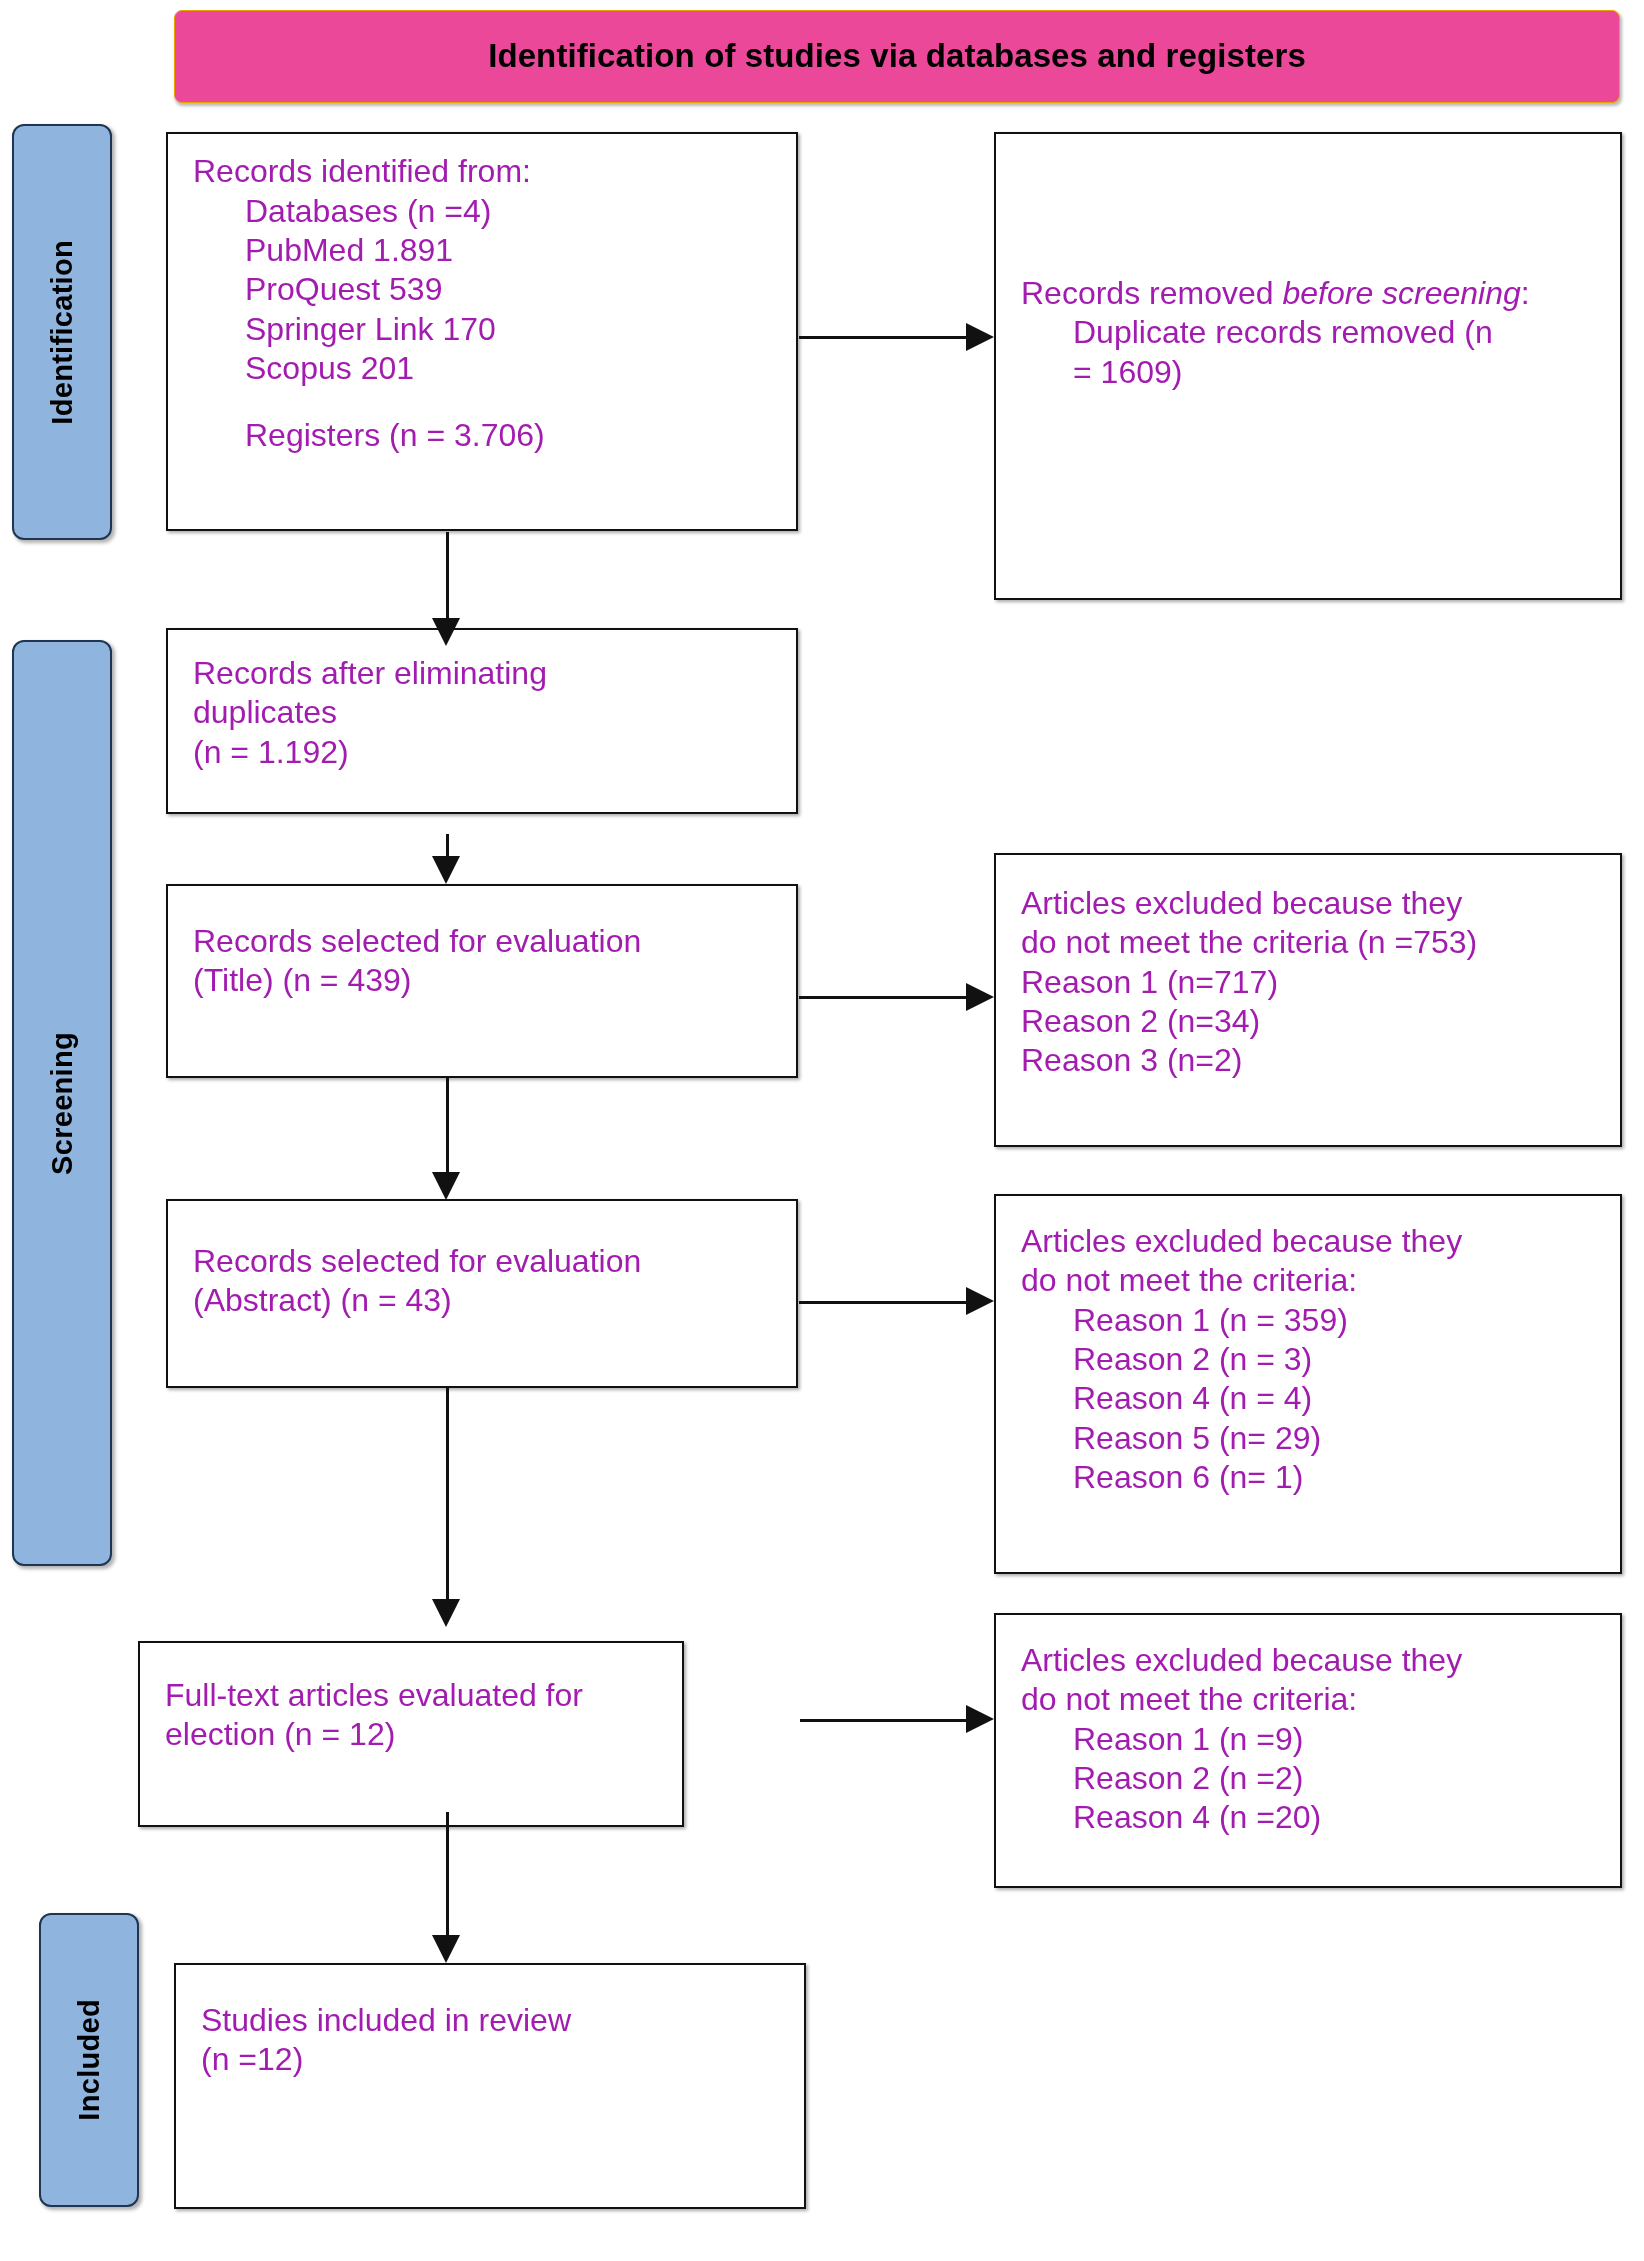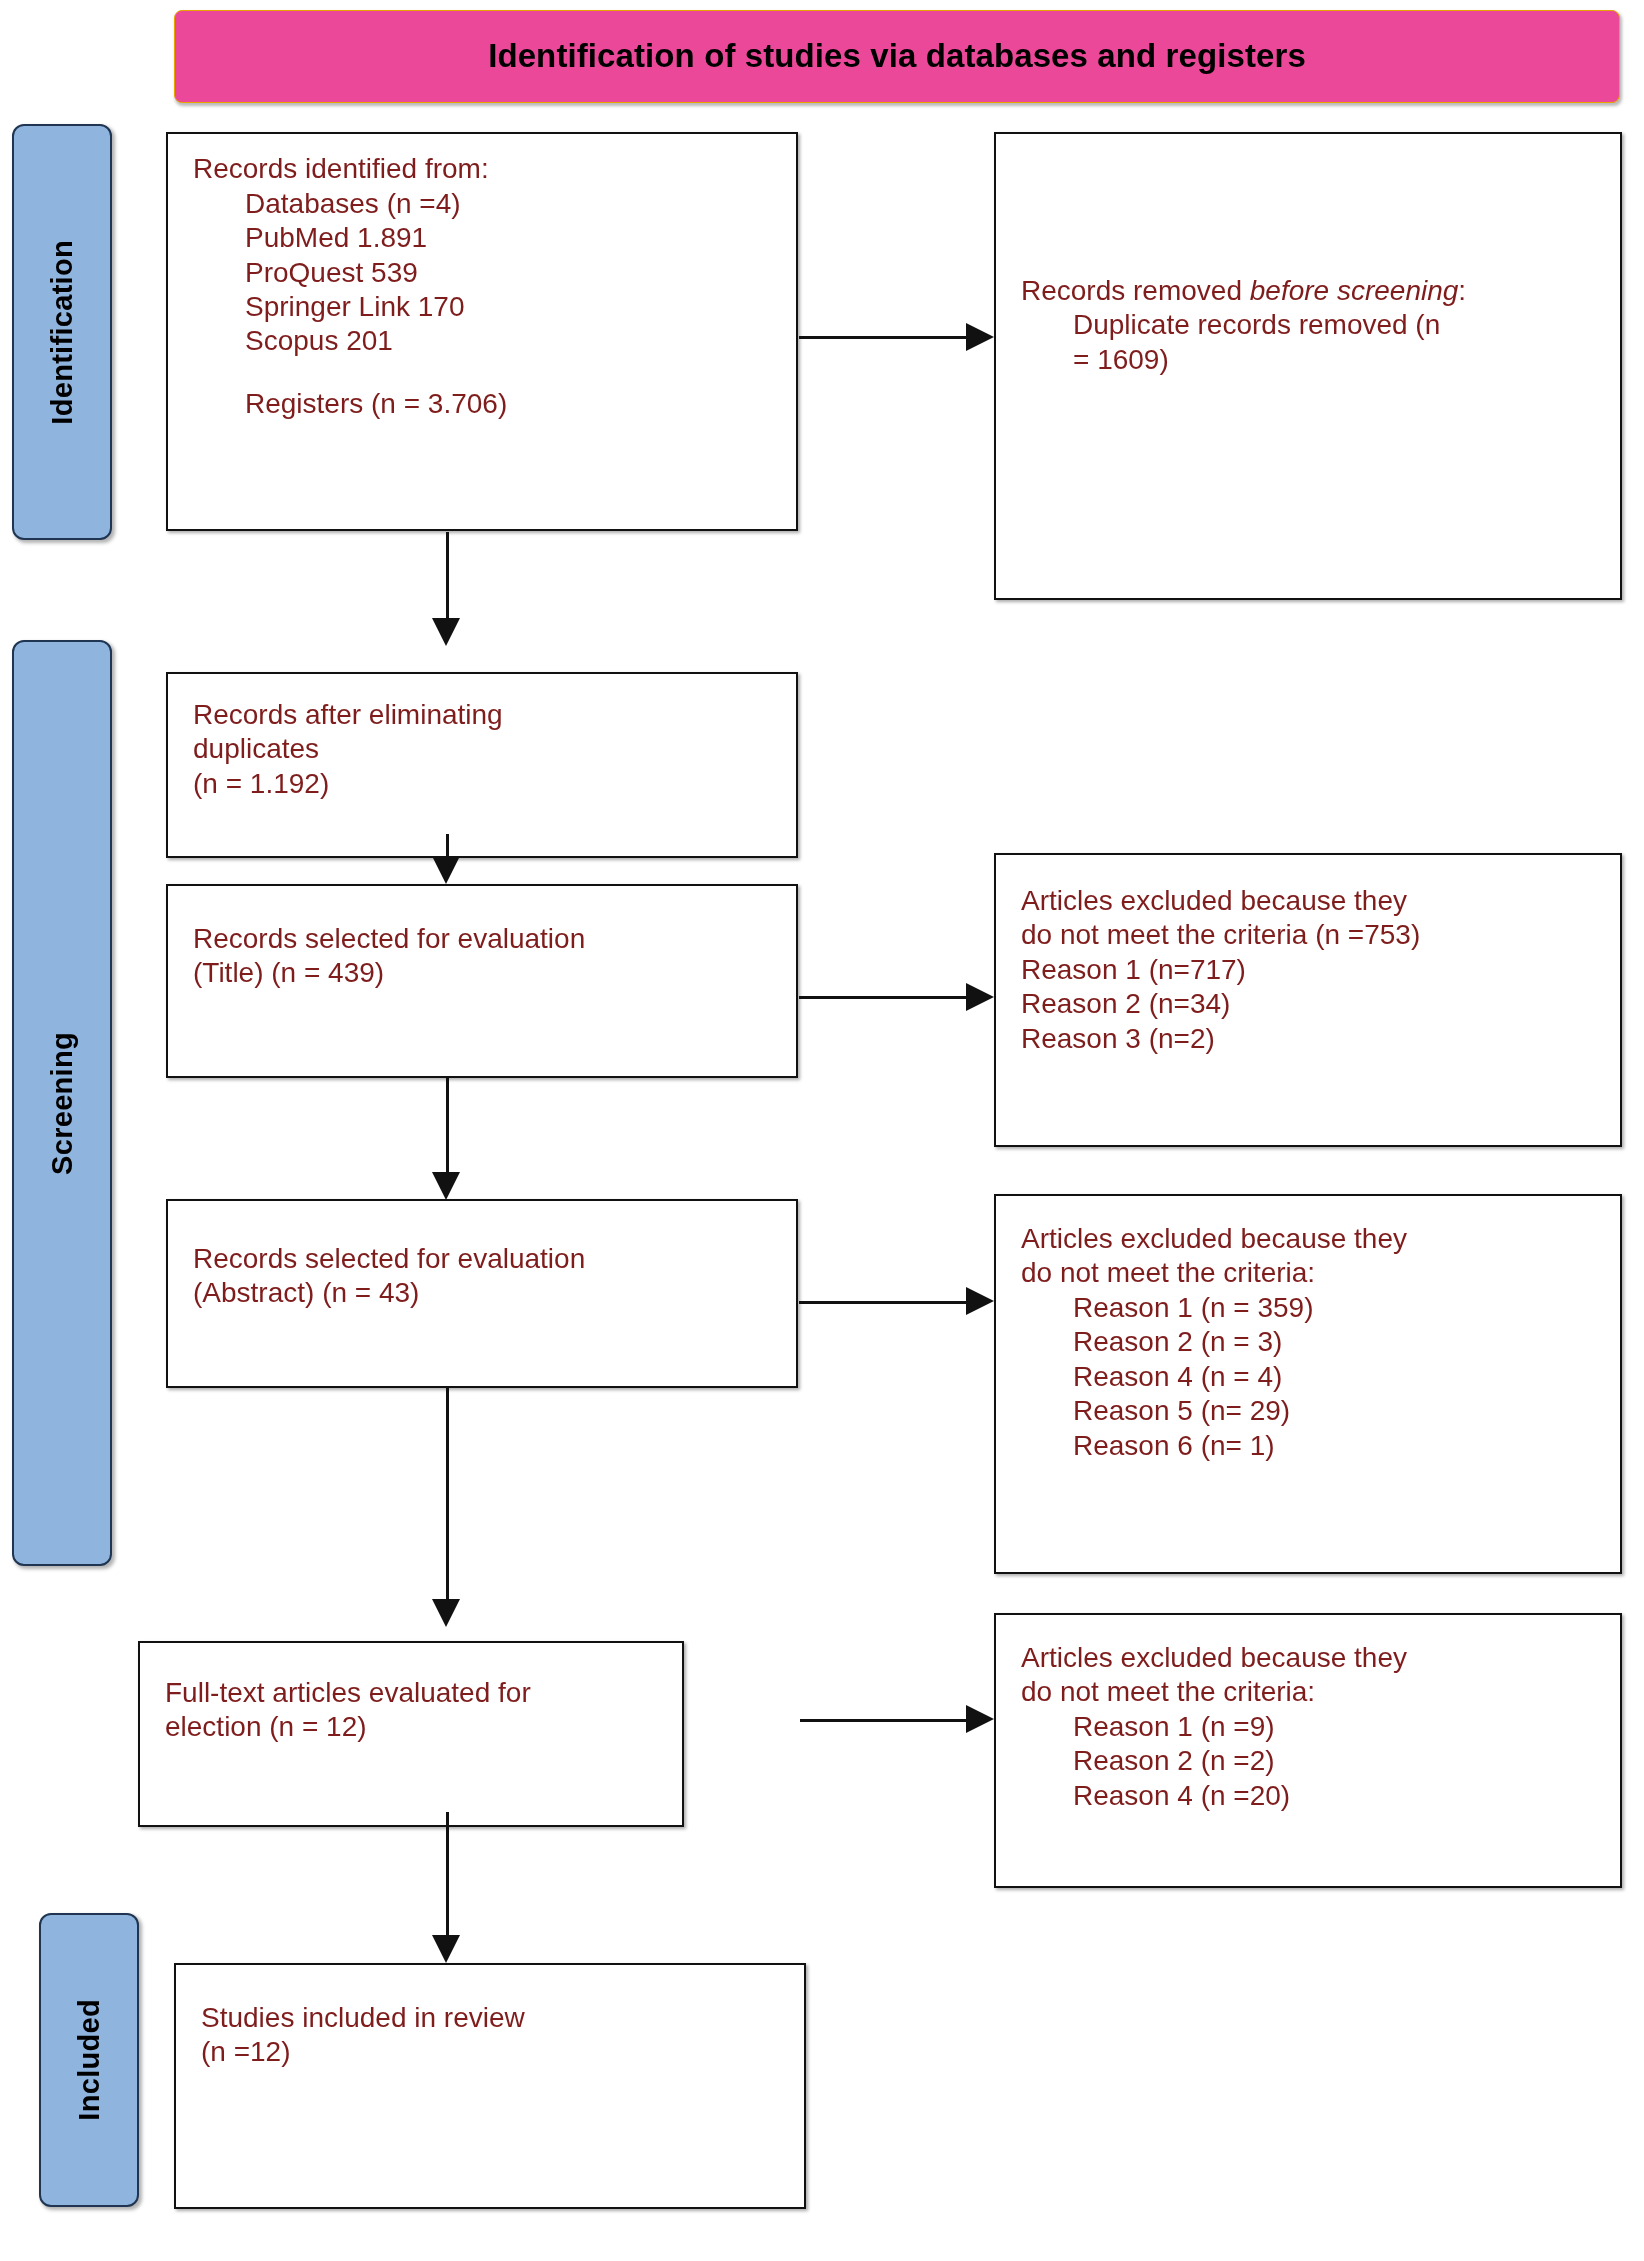--- a/index.html
+++ b/index.html
@@ -70,33 +70,33 @@
   
   .pbox {
     position: absolute;
     background: #ffffff;
     border: 2.7px solid #111111;
     box-shadow: 2.2px 2.2px 3.2px rgba(0,0,0,0.33);
     box-sizing: border-box;
     padding: 18.3px 16px 10.8px 25px;
   }
   .pbox .line {
-    font-size: 28px;
+    font-size: 32px;
     line-height: 1.23;
-    color: #7f1d1d;
+    color: #a21caf;
     white-space: pre;
   }
   .pbox .line.indent { padding-left: 52px; }
   .pbox .line.spacer { height: 28px; }
   .pbox .line em { font-style: italic; }
 
   
   #box-identified   { left: 166px;  top: 132px;  width: 632px; height: 399px; }
   #box-removed      { left: 994px; top: 132px;  width: 628px; height: 468px; }
-  #box-dedup        { left: 166px;  top: 672px; width: 632px; height: 186px;
+  #box-dedup        { left: 166px;  top: 628px; width: 632px; height: 186px;
                       padding-top: 24px; }
   #box-title        { left: 166px;  top: 884px; width: 632px; height: 194px;
                       padding-top: 36px; }
   #box-excl-title   { left: 994px; top: 853px; width: 628px; height: 294px;
                       padding-top: 29px; }
   #box-abstract     { left: 166px;  top: 1199px; width: 632px; height: 189px;
                       padding-top: 41px; }
   #box-excl-abs     { left: 994px; top: 1194px; width: 628px; height: 380px;
                       padding-top: 26px; }
   #box-fulltext     { left: 138px;  top: 1641px; width: 546px; height: 186px;

